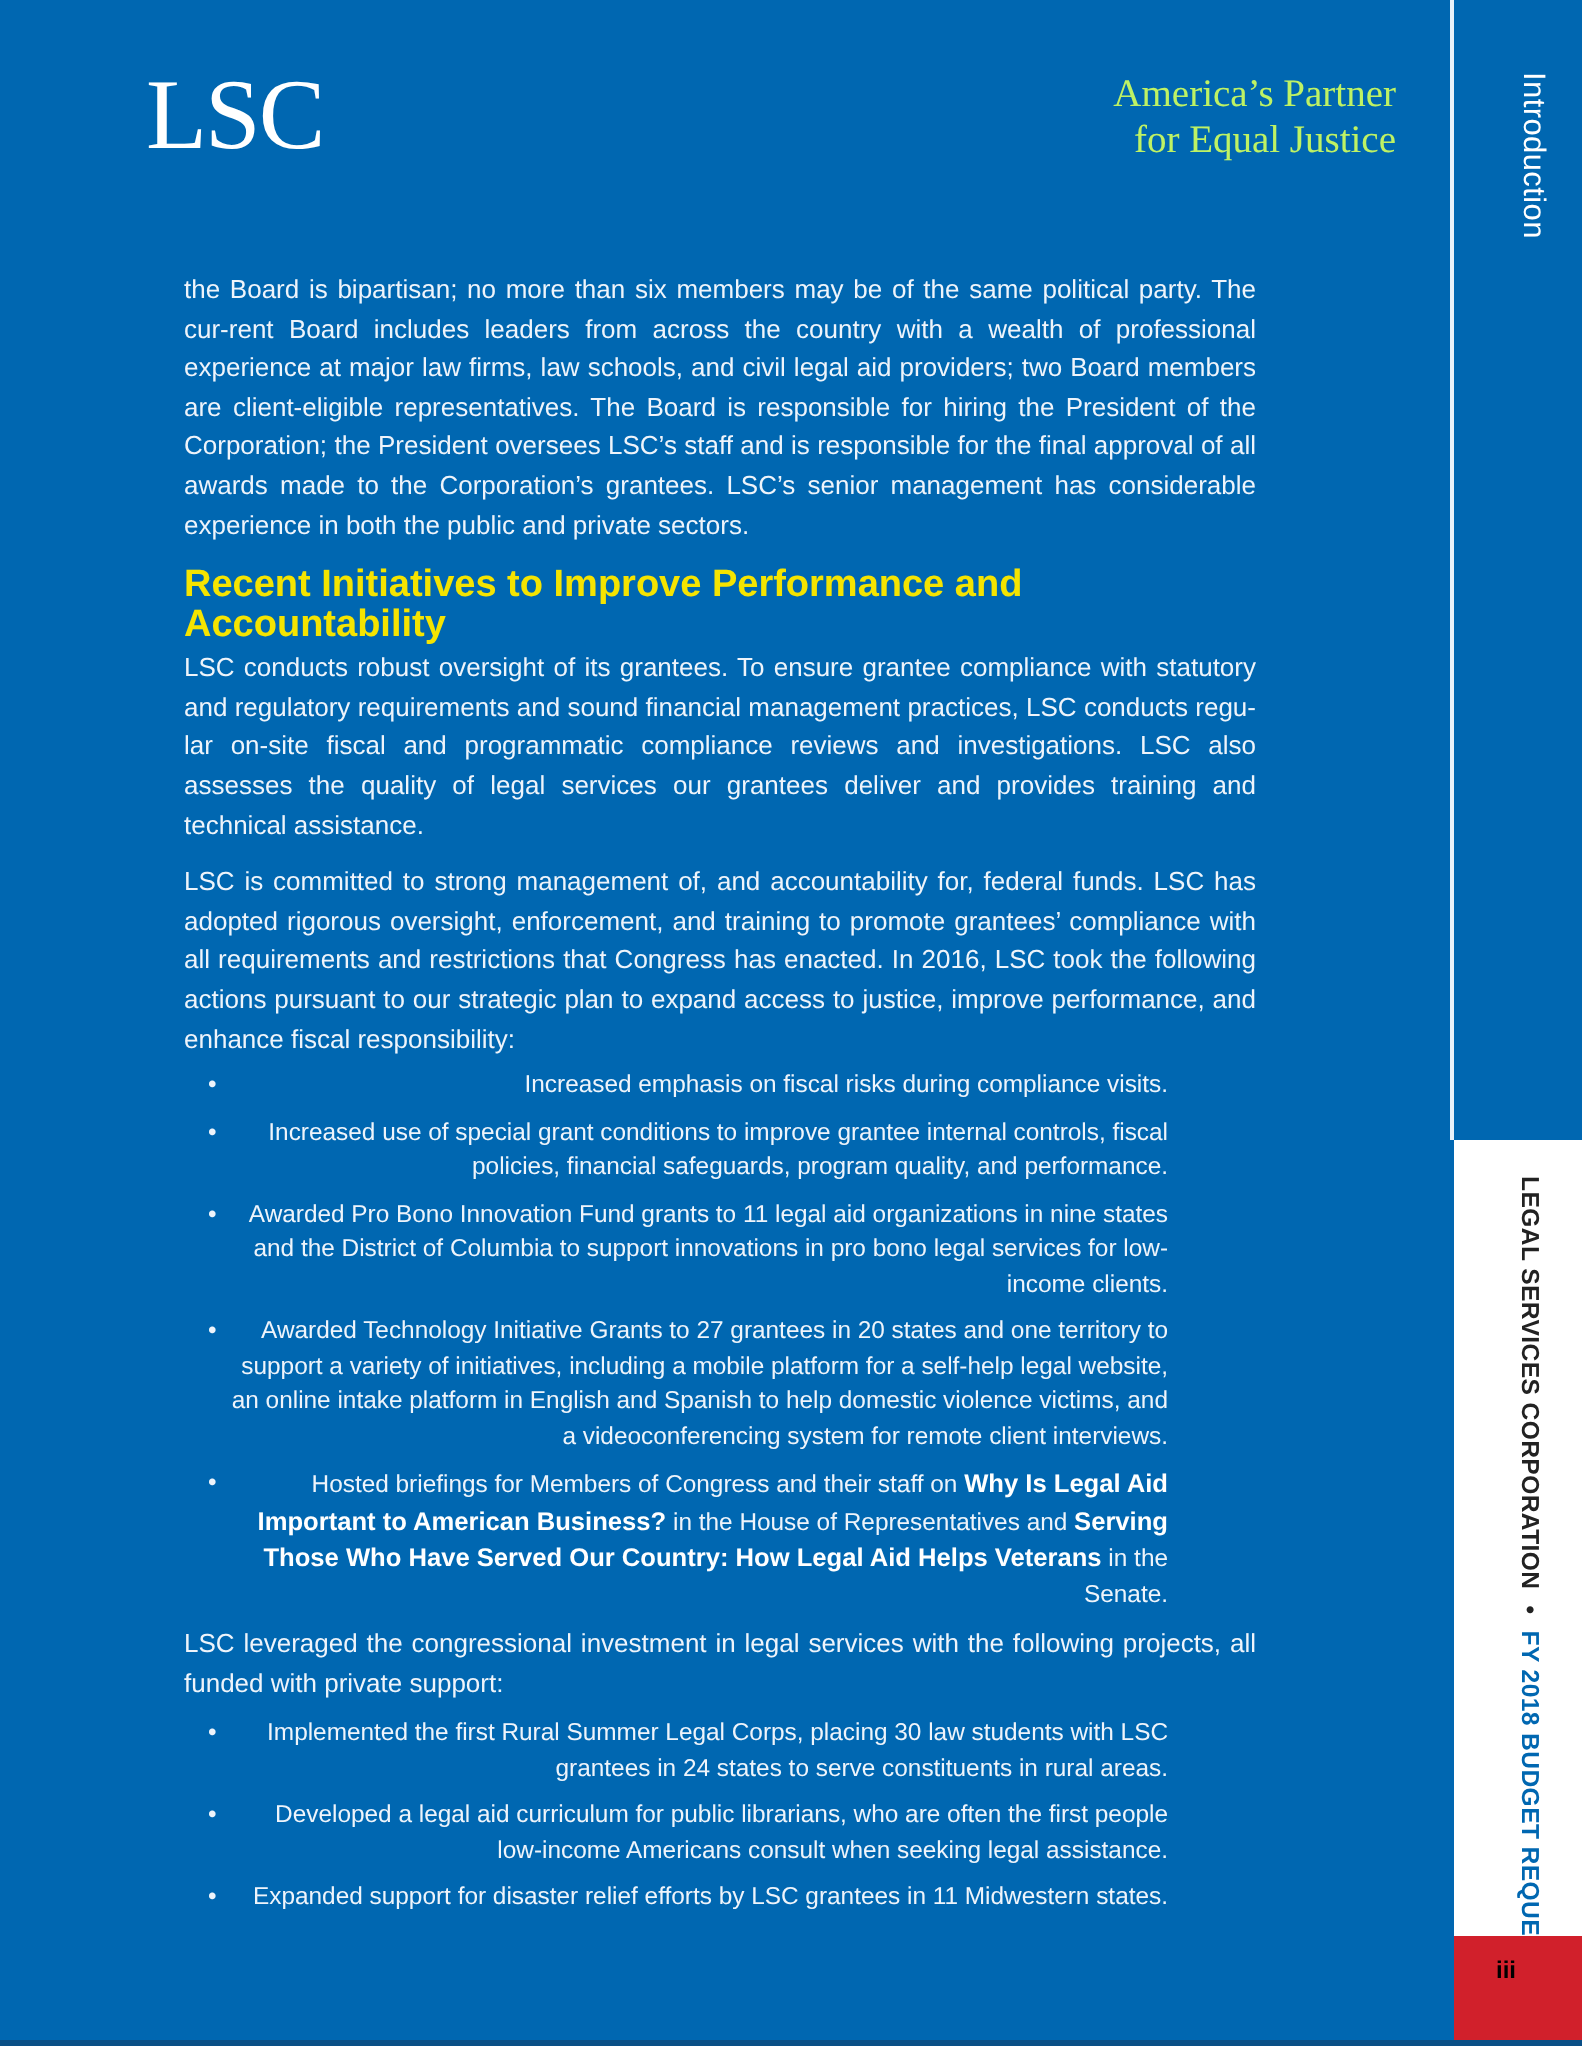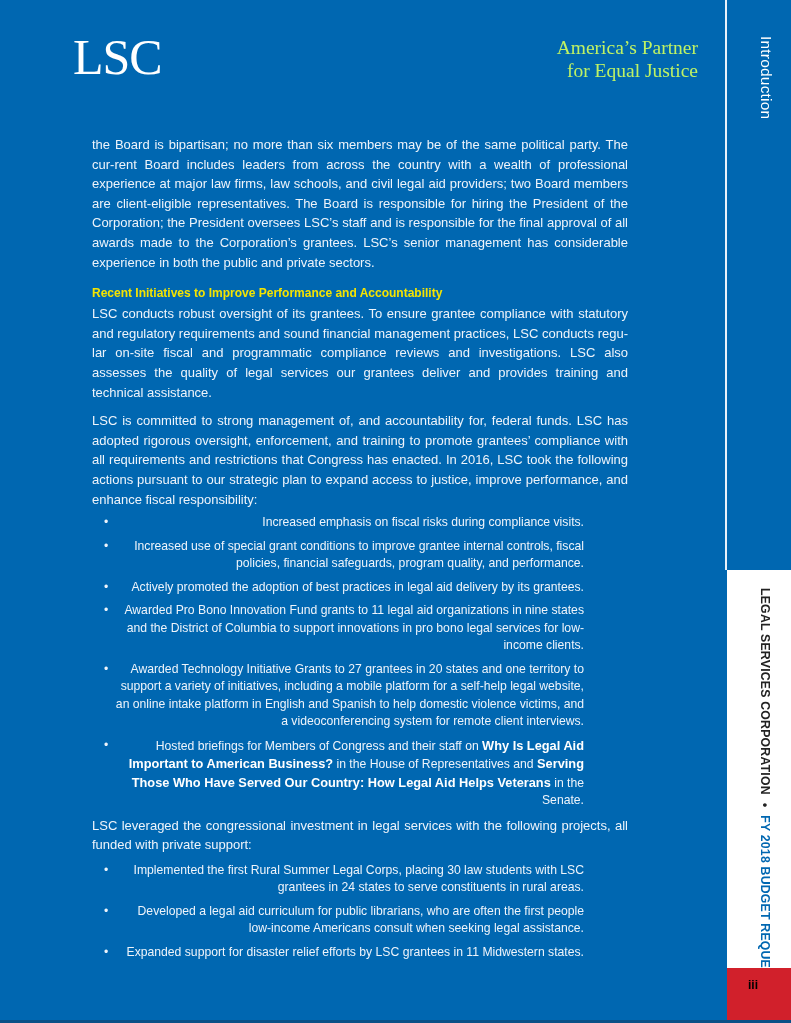--- a/index.html
+++ b/index.html
@@ -51,21 +51,21 @@
     position: absolute; left: 21px; top: 10px; color: #000000; font-weight: bold; font-size: 12px;
   }
   .bottom-edge { position: absolute; left: 0; top: 1020px; width: 791px; height: 3px; background: #0a4f86; }
   .content {
     position: absolute; left: 92px; top: 135px; width: 536px;
     font-size: 13px; line-height: 19.6px; color: #eef4fb;
   }
   .content p { margin: 0; text-align: justify; }
   .p1 { margin-bottom: 11px !important; }
   h2.section-heading {
-    margin: 0 0 1px 0; font-size: 12px; font-weight: bold; color: #f5e400; line-height: 20px;
+    margin: 0 0 1px 0; font-size: 19px; font-weight: bold; color: #f5e400; line-height: 20px;
   }
   .p2 { margin-bottom: 9px !important; }
   .p3 { margin-bottom: 5px !important; }
   ul.bullets { list-style: none; margin: 0; padding: 0; }
   ul.bullets li {
     position: relative; padding-left: 22px; font-size: 12.2px; line-height: 17.5px;
     margin-bottom: 6px; text-align: right; width: 470px;
   }
   ul.bullets li::before {
     content: "\2022"; position: absolute; left: 12px; top: 0; color: #eef4fb;
@@ -109,21 +109,20 @@
 
     <h2 class="section-heading">Recent Initiatives to Improve Performance and Accountability</h2>
 
     <p class="p2">LSC conducts robust oversight of its grantees. To ensure grantee compliance with statutory and regulatory requirements and sound financial management practices, LSC conducts regu-lar on-site fiscal and programmatic compliance reviews and investigations. LSC also assesses the quality of legal services our grantees deliver and provides training and technical assistance.</p>
 
     <p class="p3">LSC is committed to strong management of, and accountability for, federal funds. LSC has adopted rigorous oversight, enforcement, and training to promote grantees’ compliance with all requirements and restrictions that Congress has enacted. In 2016, LSC took the following actions pursuant to our strategic plan to expand access to justice, improve performance, and enhance fiscal responsibility:</p>
 
     <ul class="bullets bullets-first">
       <li>Increased emphasis on fiscal risks during compliance visits.</li>
       <li>Increased use of special grant conditions to improve grantee internal controls, fiscal policies, financial safeguards, program quality, and performance.</li>
-      <li>Actively promoted the adoption of best practices in legal aid delivery by its grantees.</li>
       <li>Awarded Pro Bono Innovation Fund grants to 11 legal aid organizations in nine states and the District of Columbia to support innovations in pro bono legal services for low-income clients.</li>
       <li>Awarded Technology Initiative Grants to 27 grantees in 20 states and one territory to support a variety of initiatives, including a mobile platform for a self-help legal website, an online intake platform in English and Spanish to help domestic violence victims, and a videoconferencing system for remote client interviews.</li>
       <li><span>Hosted briefings for Members of Congress and their staff on </span><b>Why Is Legal Aid Important to American Business?</b><span> in the House of Representatives and </span><b>Serving Those Who Have Served Our Country: How Legal Aid Helps Veterans</b><span> in the Senate.</span></li>
     </ul>
 
     <p class="p4">LSC leveraged the congressional investment in legal services with the following projects, all funded with private support:</p>
 
     <ul class="bullets">
       <li>Implemented the first Rural Summer Legal Corps, placing 30 law students with LSC grantees in 24 states to serve constituents in rural areas.</li>
       <li>Developed a legal aid curriculum for public librarians, who are often the first people low-income Americans consult when seeking legal assistance.</li>

